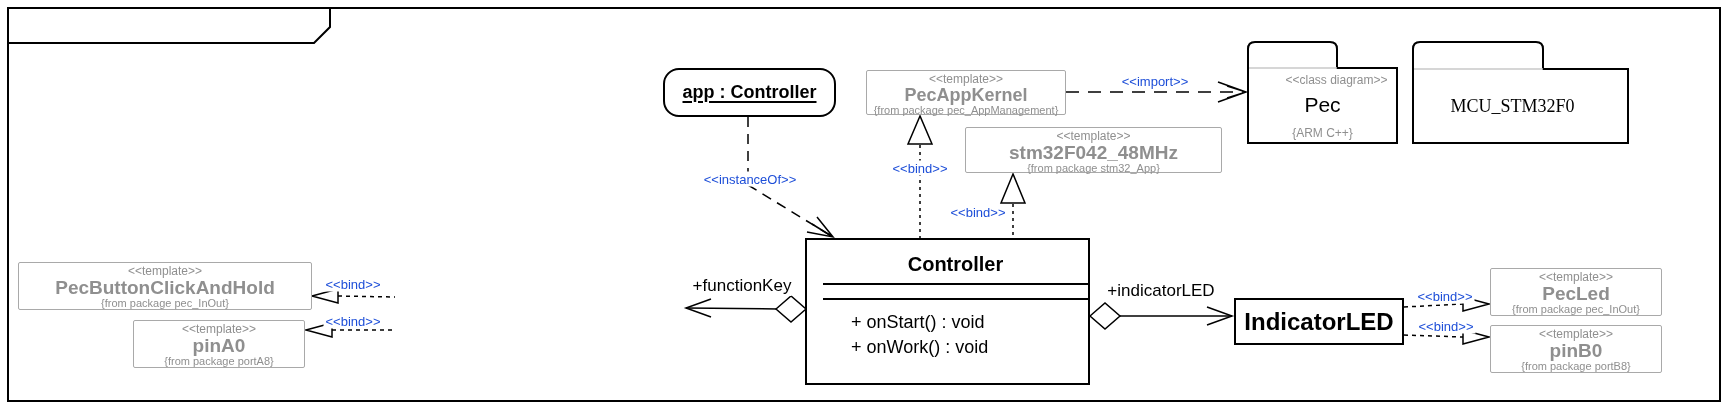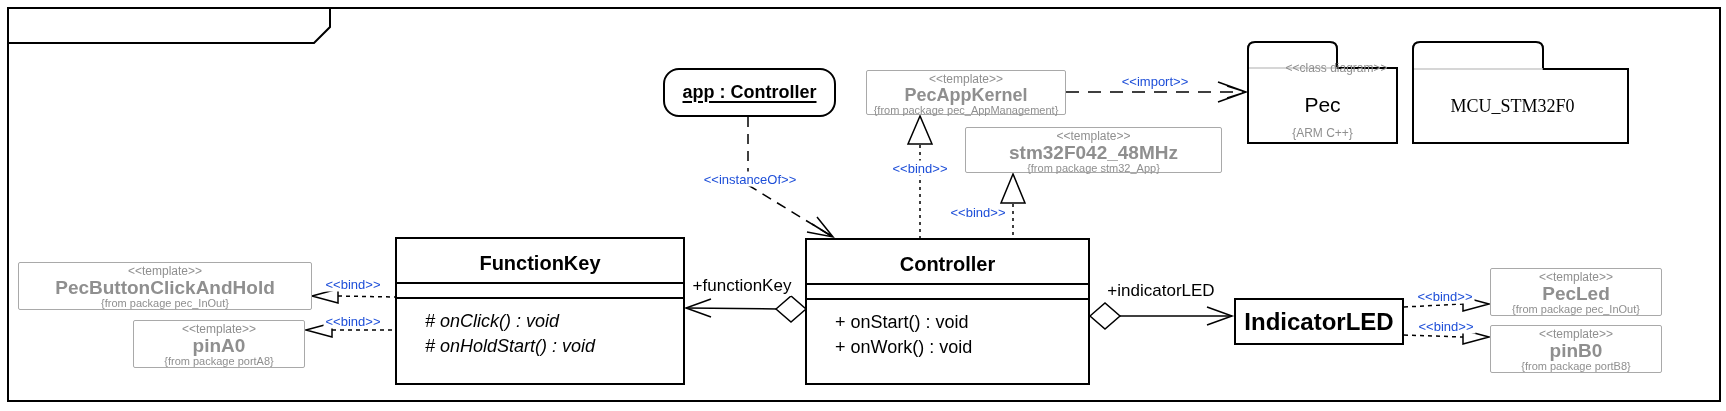--- a/index.html
+++ b/index.html
@@ -130,36 +130,28 @@
     <div class="name" style="font-size:18px;line-height:18px;">PecAppKernel</div>
     <div class="from">{from package pec_AppManagement}</div>
   </div>
 
   <div class="abs tpl" style="left:965px;top:127px;width:257px;height:46px;">
     <div class="stereo">&lt;&lt;template&gt;&gt;</div>
     <div class="name">stm32F042_48MHz</div>
     <div class="from">{from package stm32_App}</div>
   </div>
 
-  <div class="abs pkg-stereo" style="left:1248px;top:61px;width:177px;">&lt;&lt;class diagram&gt;&gt;</div>
+  <div class="abs pkg-stereo" style="left:1248px;top:73px;width:177px;">&lt;&lt;class diagram&gt;&gt;</div>
   <div class="abs pkg-name" style="left:1248px;top:93px;width:149px;">Pec</div>
   <div class="abs pkg-note" style="left:1248px;top:126px;width:149px;">{ARM C++}</div>
 
   <div class="abs pkg-name-plain" style="left:1413px;top:70px;width:199px;height:73px;font-family:Liberation Serif, serif;">MCU_STM32F0</div>
 
-  <div class="abs class-box" style="left:395px;top:237px;width:290px;height:148px;">
-    <div class="class-title">FunctionKey</div>
-    <div class="attrs"></div>
-    <div class="ops italic">
-      <div># onClick() : void</div>
-      <div># onHoldStart() : void</div>
-    </div>
-  </div>
 
-  <div class="abs class-box" style="left:805px;top:238px;width:285px;height:147px;">
+  <div class="abs class-box" style="left:805px;top:238px;width:285px;height:147px;padding-left:16px;">
     <div class="class-title">Controller</div>
     <div class="attrs"></div>
     <div class="ops">
       <div>+ onStart() : void</div>
       <div>+ onWork() : void</div>
     </div>
   </div>
 
   <div class="abs simple-box" style="left:1234px;top:298px;width:170px;height:47px;font-size:24px;">
     <span>IndicatorLED</span>

